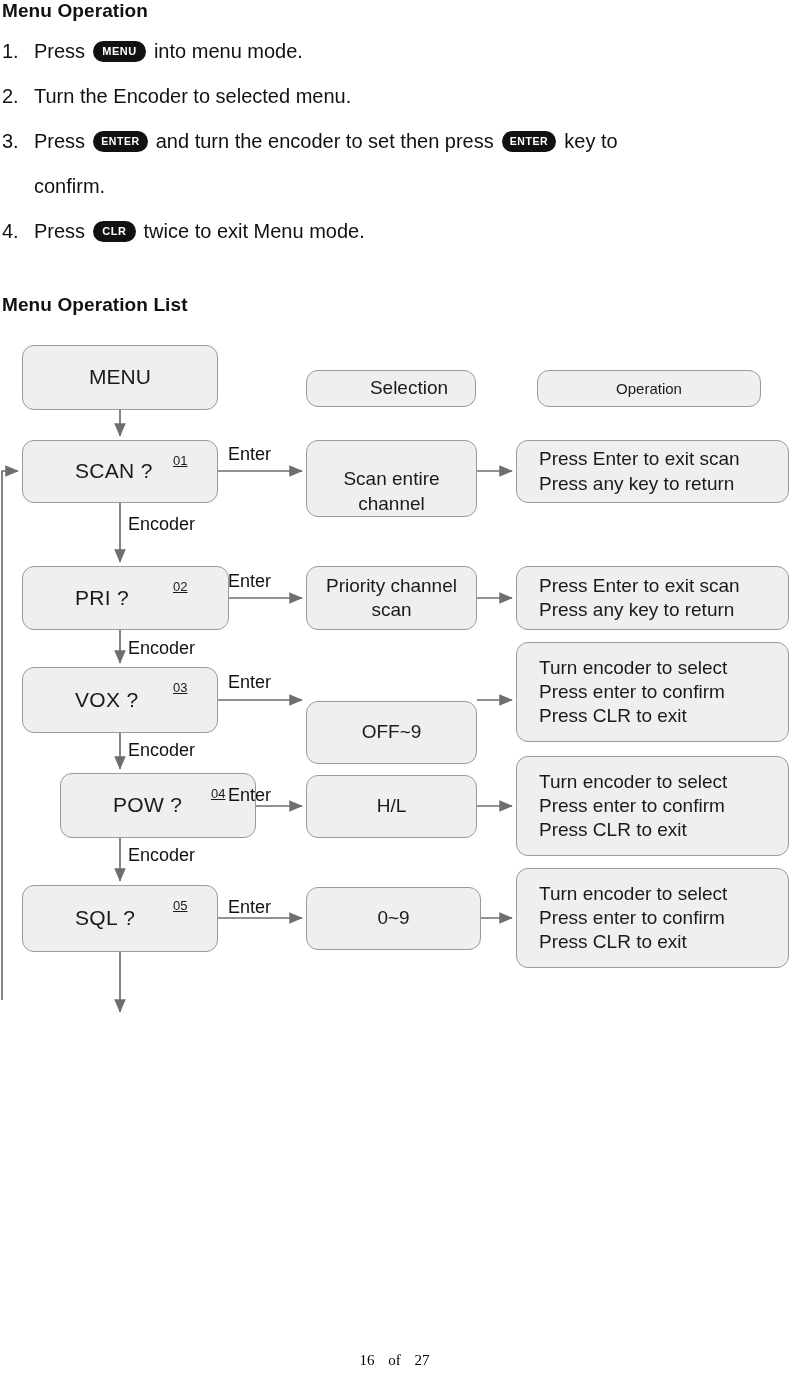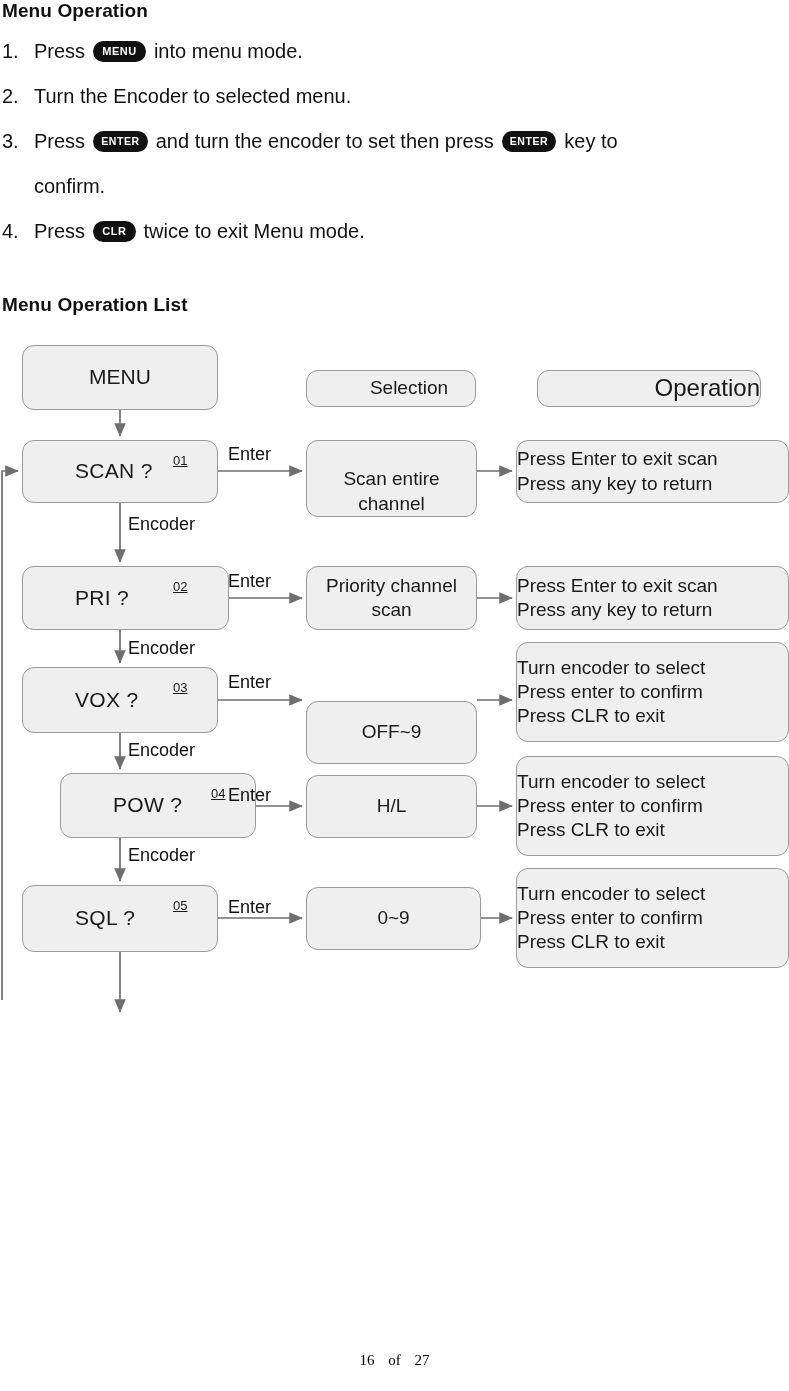--- a/index.html
+++ b/index.html
@@ -37,21 +37,21 @@
   .key.wide{padding:5px 8px;font-size:10.5px;}
 
   
   #flow{position:absolute;left:0;top:0;width:789px;height:1391px;}
   .node{
     position:absolute;box-sizing:border-box;
     background:#efefef;border:1.4px solid #9a9a9a;border-radius:12px;
     display:flex;align-items:center;justify-content:center;
     text-align:center;color:#1a1a1a;font-size:19px;line-height:1.28;
   }
-  .node.left-txt{justify-content:flex-start;text-align:left;}
+  .node.left-txt{justify-content:flex-start;text-align:left;padding-left:22px;}
   .node .lines{width:100%;}
   .node .lines span{display:block;}
 
   
   .menu-node{justify-content:flex-start;padding-left:0;}
   .menu-node .mi-label{
     position:absolute;left:52px;font-size:21px;letter-spacing:.3px;
   }
   .menu-node .mi-code{
     position:absolute;left:150px;font-size:13px;top:12px;text-decoration:underline;
@@ -147,21 +147,21 @@
       <path d="M2,1000 L2,1000"></path>
     </g>
   </svg>
 
   <div class="node" style="left:22px;top:345px;width:196px;height:65px;font-size:21px;">
     <span>MENU</span>
   </div>
   <div class="node" style="left:306px;top:370px;width:170px;height:37px;font-size:19px;padding-left:36px;">
     <span>Selection</span>
   </div>
-  <div class="node" style="left:537px;top:370px;width:224px;height:37px;font-size:24px;justify-content:flex-end;">
+  <div class="node" style="left:537px;top:370px;width:224px;height:37px;font-size:15px;">
     <span>Operation</span>
   </div>
 
   <div class="node menu-node" style="left:22px;top:440px;width:196px;height:63px;">
     <span class="mi-label">SCAN ?</span>
     <span class="mi-code">01</span>
   </div>
   <div class="edge-label" style="left:228px;top:444px;">Enter</div>
   <div class="edge-label" style="left:128px;top:514px;">Encoder</div>
   <div class="node" style="left:306px;top:440px;width:171px;height:77px;align-items:flex-end;">

